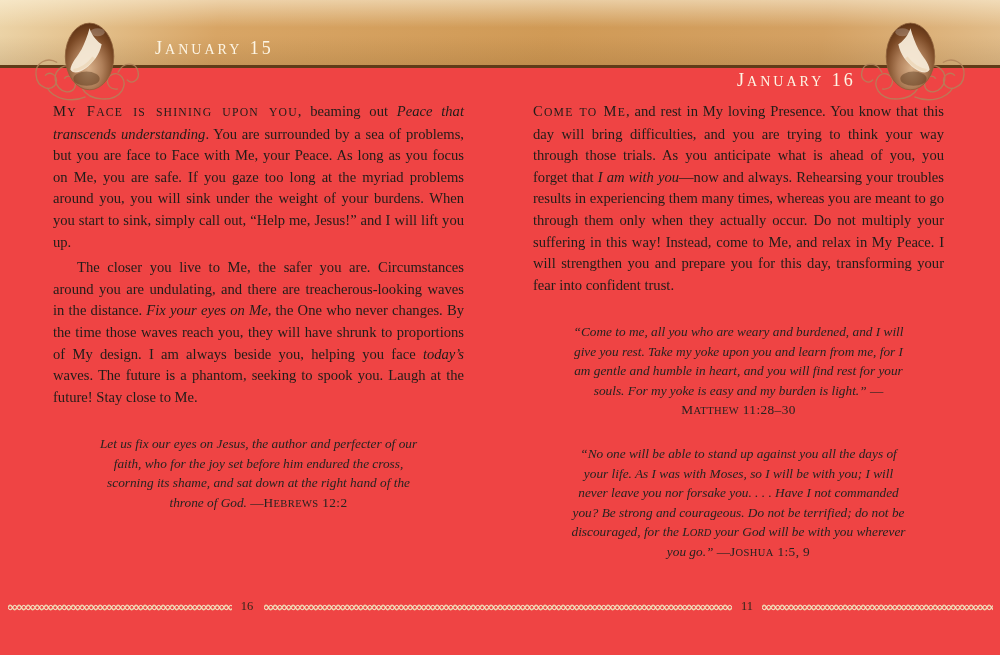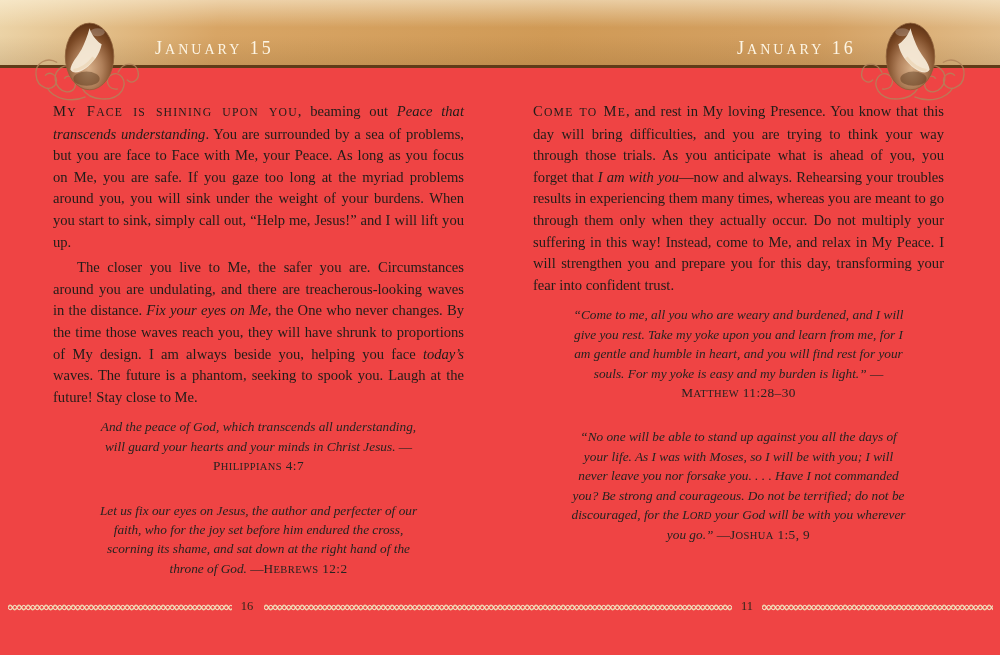--- a/index.html
+++ b/index.html
@@ -9,38 +9,38 @@
   
   .band{position:absolute;left:0;top:0;width:1000px;height:65px;
         background:
           linear-gradient(180deg, rgba(255,246,224,.55) 0%, rgba(255,246,224,0) 42%),
           linear-gradient(180deg, rgba(0,0,0,0) 55%, rgba(92,54,12,.14) 100%),
           linear-gradient(100deg,#ecd4a8 0%,#d8a565 22%,#d09a56 55%,#d4a163 82%,#e2bd8a 100%);
         border-bottom:3px solid #5f3b18;}
   .date{position:absolute;top:38px;color:#fdf5e4;font-size:18px;letter-spacing:3px;white-space:nowrap;}
   .date .scsm{font-size:78%;}
   .date-left{left:155px;}
-  .date-right{left:737px;}
+  .date-right{left:737px;margin-top:32px;}
 
   
   .ornament{position:absolute;top:12px;width:118px;height:96px;}
   .ornament-left{left:26px;}
   .ornament-right{left:856px;transform:scaleX(-1);}
 
   
   .col{position:absolute;top:97px;width:419px;font-size:14.6px;line-height:21.6px;
        text-align:justify;color:#201d19;}
   .col-left{left:49px;}
   .col-right{left:529px;}
   .col p{margin:4px;}
   .col p.indent{text-indent:24px;}
 
   .quote{font-size:13.3px;line-height:19.4px;text-align:center;margin:24px 0 0 0;
          padding:0 42px;color:#272320;}
-  .quote:first-of-type{margin-top:9px;}
+  .quote:first-of-type{margin-top:26px;}
 
   .seg-i{font-style:italic;}
   .seg-sc{letter-spacing:1.2px;}
   .seg-sc .scsm{font-size:80%;letter-spacing:1.2px;}
   .seg-ref{font-style:normal;letter-spacing:.4px;}
   .seg-ref .scsm{font-size:79%;}
   .seg-isc{font-style:italic;}
   .seg-isc .scsm{font-size:79%;}
 
   
@@ -107,21 +107,20 @@
       <path d="M62,16 C65,25 70,29 74,32 C72,42 66,50 58,56 C51,61 45,61 43,57 C44,50 50,44 54,37 C57,31 60,24 62,16 Z" fill="#f6ead7" opacity="0.95"></path>
       <path d="M46,58 C53,57 61,52 66,45" stroke="#ecd7b8" stroke-width="3" fill="none" opacity="0.8"></path>
       <ellipse cx="59" cy="66" rx="13" ry="7" fill="#46270f" opacity="0.4"></ellipse>
       <ellipse cx="70" cy="20" rx="7" ry="4" fill="#ffffff" opacity="0.22"></ellipse>
     </g>
   </svg>
 
   <div class="col col-left">
     <p><span class="seg-sc">M<span class="scsm">Y</span> F<span class="scsm">ACE</span> <span class="scsm">IS</span> <span class="scsm">SHINING</span> <span class="scsm">UPON</span> <span class="scsm">YOU</span></span><span>, beaming out </span><span class="seg-i">Peace that transcends understanding</span><span>. You are surrounded by a sea of problems, but you are face to Face with Me, your Peace. As long as you focus on Me, you are safe. If you gaze too long at the myriad problems around you, you will sink under the weight of your burdens. When you start to sink, simply call out, “Help me, Jesus!” and I will lift you up.</span></p>
     <p class="indent"><span>The closer you live to Me, the safer you are. Circumstances around you are undulating, and there are treacherous-looking waves in the distance. </span><span class="seg-i">Fix your eyes on Me</span><span>, the One who never changes. By the time those waves reach you, they will have shrunk to proportions of My design. I am always beside you, helping you face </span><span class="seg-i">today’s</span><span> waves. The future is a phantom, seeking to spook you. Laugh at the future! Stay close to Me.</span></p>
-    <div class="quote"><span class="seg-i">And the peace of God, which transcends all understanding, will guard your hearts and your minds in Christ Jesus. </span><span>—</span><span class="seg-ref">P<span class="scsm">HILIPPIANS</span> 4:7</span></div>
     <div class="quote"><span class="seg-i">Let us fix our eyes on Jesus, the author and perfecter of our faith, who for the joy set before him endured the cross, scorning its shame, and sat down at the right hand of the throne of God. </span><span>—</span><span class="seg-ref">H<span class="scsm">EBREWS</span> 12:2</span></div>
   </div>
 
   <div class="col col-right">
     <p><span class="seg-sc">C<span class="scsm">OME</span> <span class="scsm">TO</span> M<span class="scsm">E</span></span><span>, and rest in My loving Presence. You know that this day will bring difficulties, and you are trying to think your way through those trials. As you anticipate what is ahead of you, you forget that </span><span class="seg-i">I am with you</span><span>—now and always. Rehearsing your troubles results in experiencing them many times, whereas you are meant to go through them only when they actually occur. Do not multiply your suffering in this way! Instead, come to Me, and relax in My Peace. I will strengthen you and prepare you for this day, transforming your fear into confident trust.</span></p>
     <div class="quote"><span class="seg-i">“Come to me, all you who are weary and burdened, and I will give you rest. Take my yoke upon you and learn from me, for I am gentle and humble in heart, and you will find rest for your souls. For my yoke is easy and my burden is light.” </span><span>—</span><span class="seg-ref">M<span class="scsm">ATTHEW</span> 11:28–30</span></div>
     <div class="quote"><span class="seg-i">“No one will be able to stand up against you all the days of your life. As I was with Moses, so I will be with you; I will never leave you nor forsake you. . . . Have I not commanded you? Be strong and courageous. Do not be terrified; do not be discouraged, for the </span><span class="seg-isc">L<span class="scsm">ORD</span></span><span class="seg-i"> your God will be with you wherever you go.” </span><span>—</span><span class="seg-ref">J<span class="scsm">OSHUA</span> 1:5, 9</span></div>
   </div>
 
   <svg class="wave wave-1">

